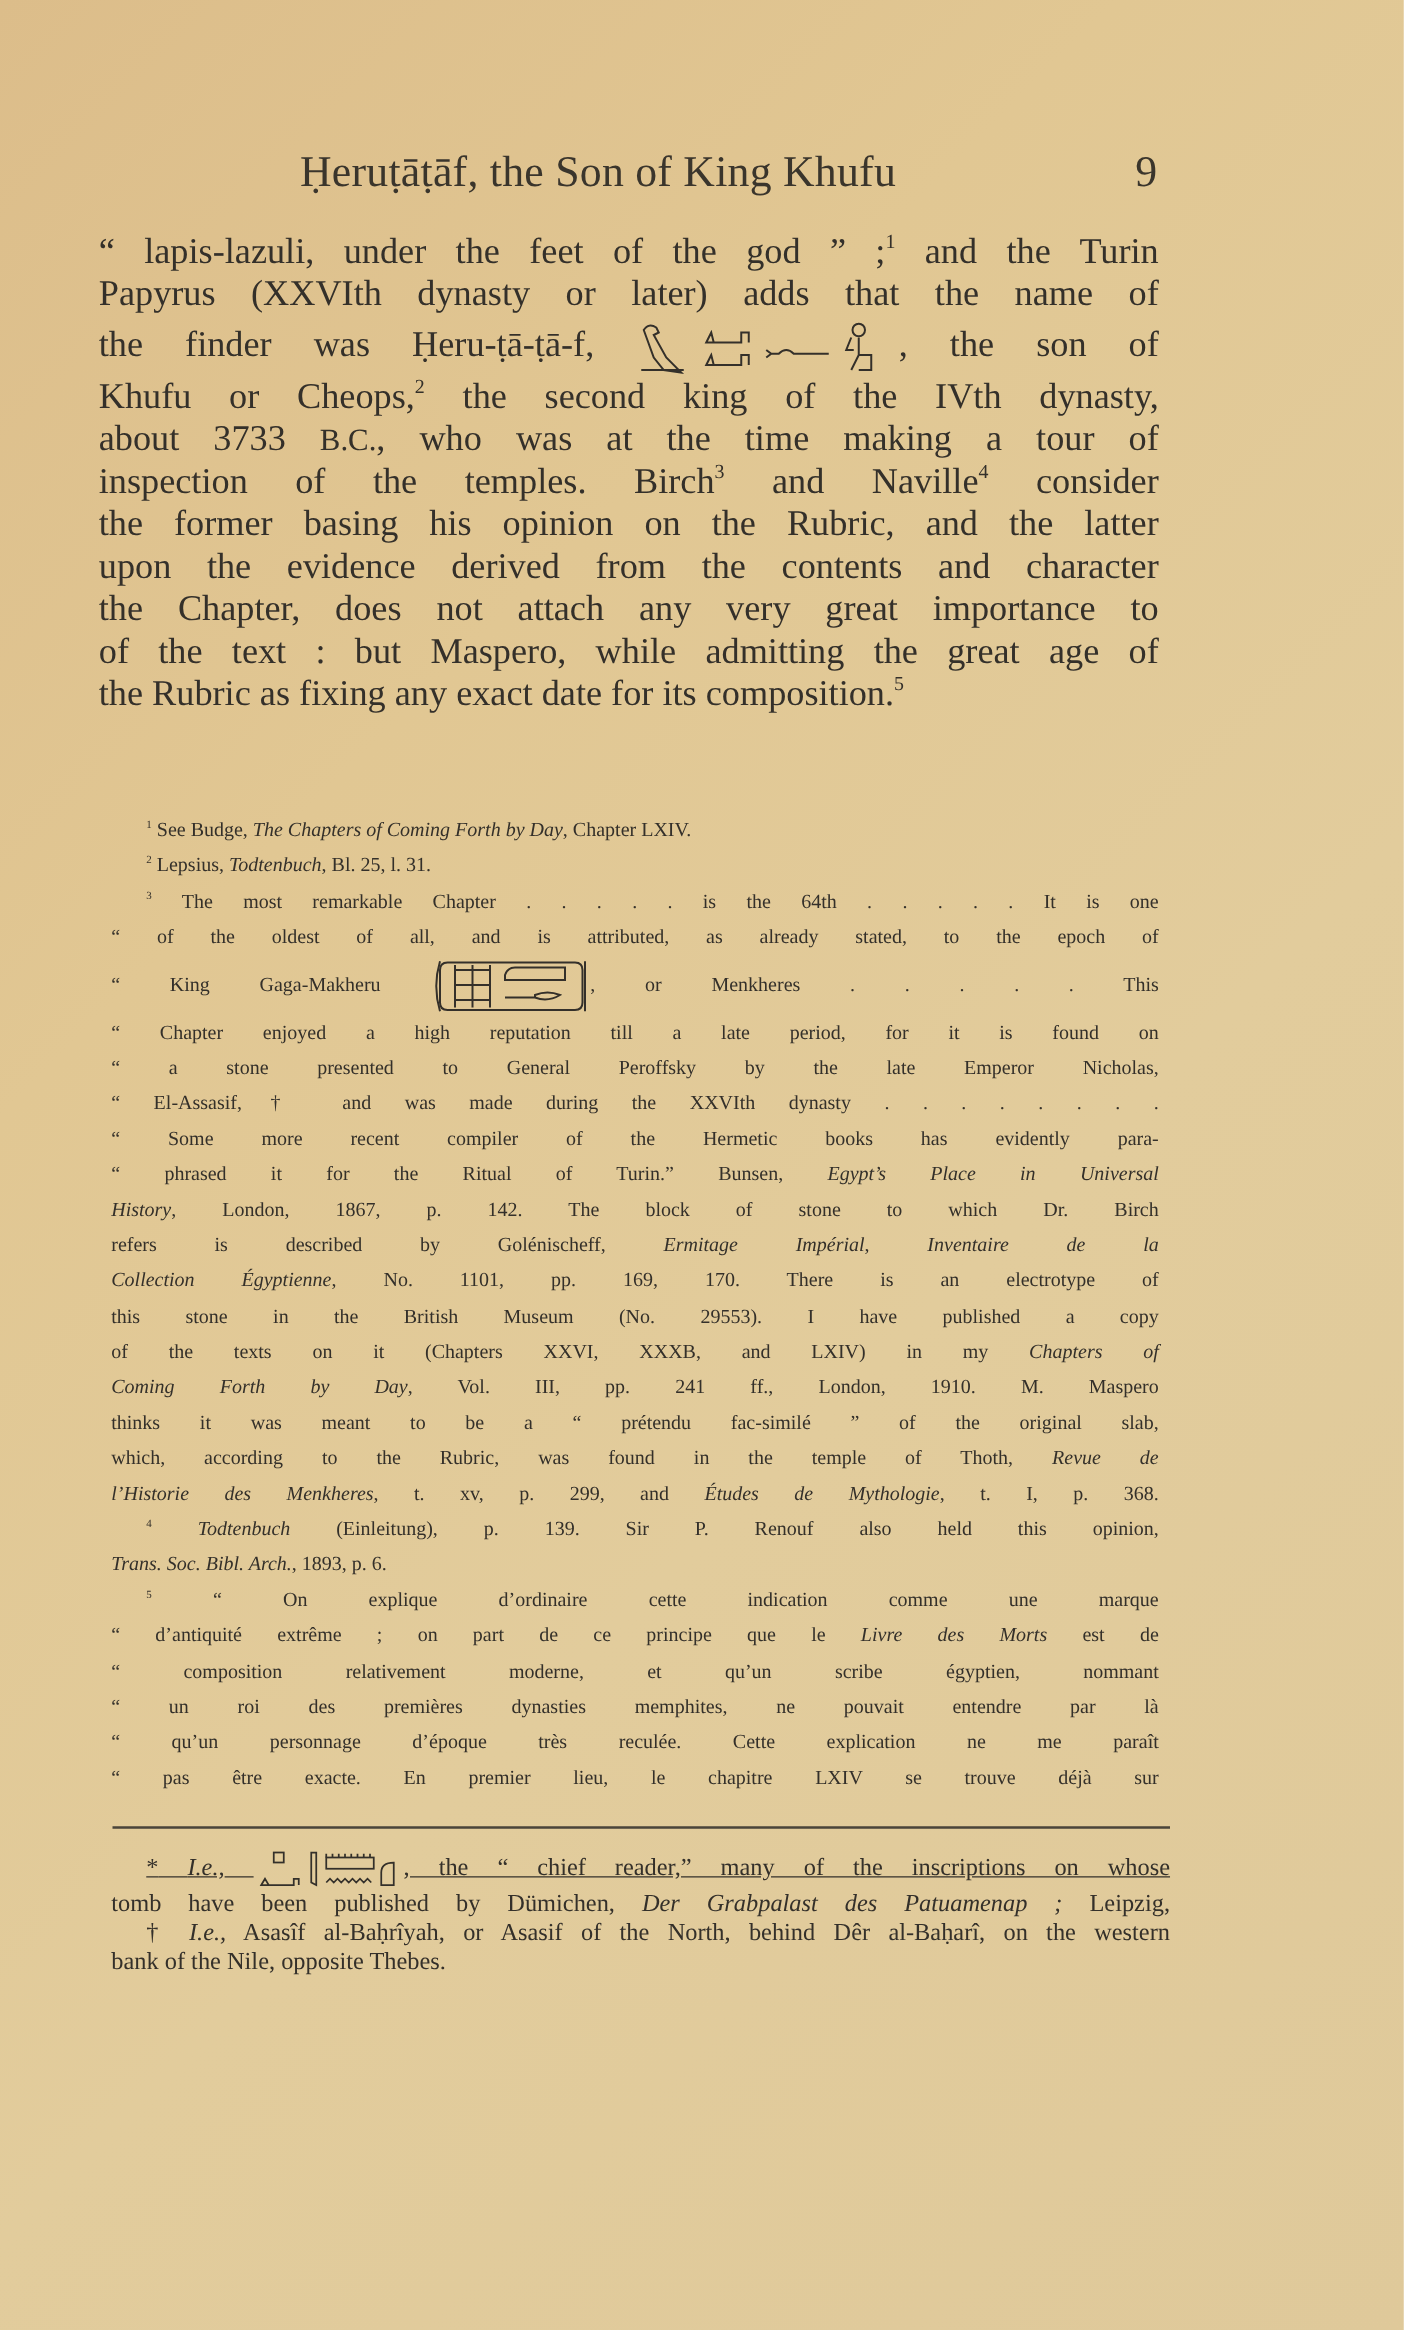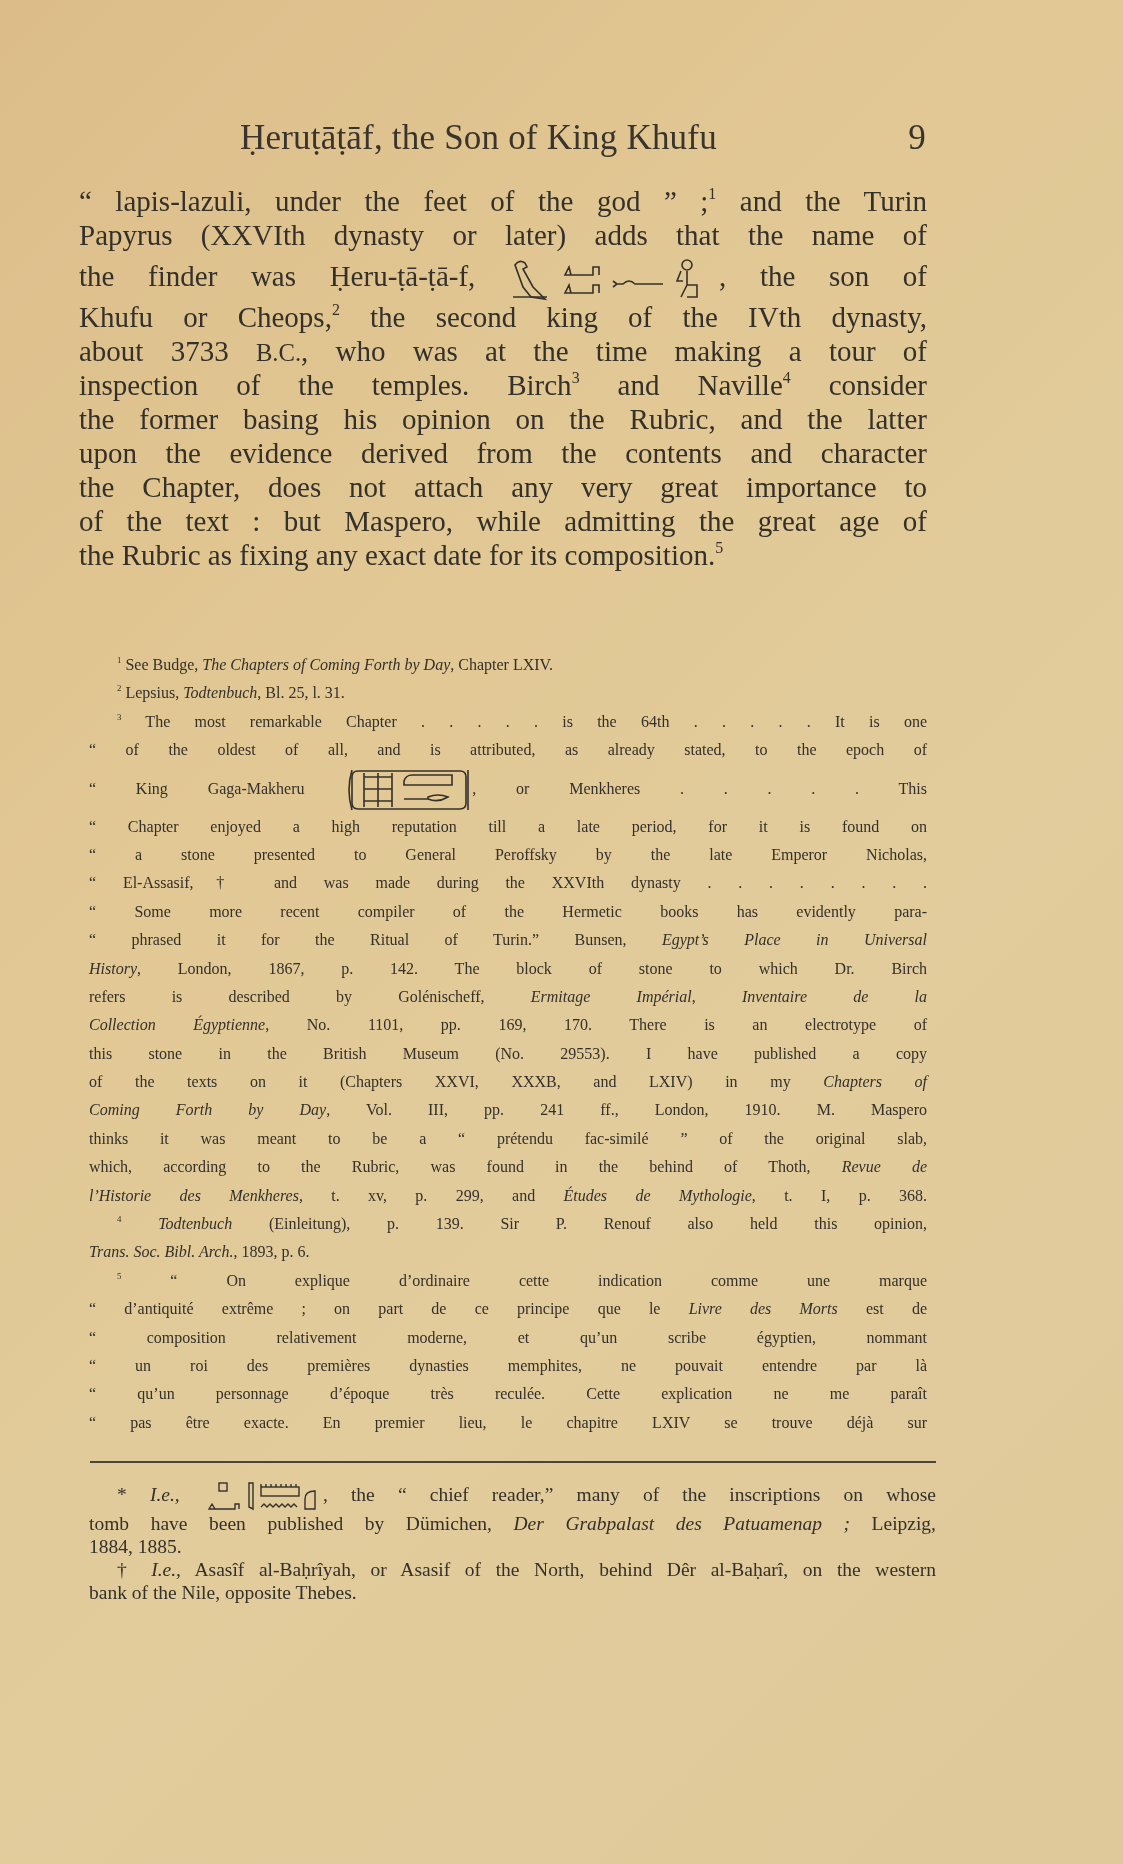--- a/index.html
+++ b/index.html
@@ -38,21 +38,21 @@
   .rule {
     position: absolute; top: 1449px; left: 90px; width: 846px; height: 2px; background: #4a443a;
   }
   .sub-notes {
     position: absolute; top: 1466px; left: 89px; width: 847px;
     font-size: 19.5px; line-height: 23px; color: #34302a;
   }
   .sub-line { display: block; text-align: justify; text-align-last: justify; white-space: nowrap; height: 23px; }
   .sub-line.ind { padding-left: 28px; }
   .sub-line.left { text-align-last: left; }
-  .sub-line.tall { height: 34px; line-height: 34px; }
+  .sub-line.tall { height: 34px; line-height: 34px; text-decoration: underline; }
   .glyph { display: inline-block; vertical-align: middle; }
   .cartouche { display: inline-block; vertical-align: middle; }
 </style>
 </head>
 <body>
 
 <div class="page">
 
   <div class="header">
     <span class="title">Ḥeruṭāṭāf, the Son of King Khufu</span>
@@ -105,21 +105,21 @@
     <span class="fn-line">“ El-Assasif,† and was made during the XXVIth dynasty . . . . . . . .</span>
     <span class="fn-line">“ Some more recent compiler of the Hermetic books has evidently para-</span>
     <span class="fn-line"><span>“ phrased it for the Ritual of Turin.”  Bunsen, </span><em>Egypt’s Place in Universal</em></span>
     <span class="fn-line"><em>History</em><span>, London, 1867, p. 142.  The block of stone to which Dr. Birch</span></span>
     <span class="fn-line"><span>refers is described by Golénischeff, </span><em>Ermitage Impérial</em><span>, </span><em>Inventaire de la</em></span>
     <span class="fn-line"><em>Collection Égyptienne</em><span>, No. 1101, pp. 169, 170.  There is an electrotype of</span></span>
     <span class="fn-line">this stone in the British Museum (No. 29553).  I have published a copy</span>
     <span class="fn-line"><span>of the texts on it (Chapters XXVI, XXXB, and LXIV) in my </span><em>Chapters of</em></span>
     <span class="fn-line"><em>Coming Forth by Day</em><span>, Vol. III, pp. 241 ff., London, 1910.  M. Maspero</span></span>
     <span class="fn-line">thinks it was meant to be a “ prétendu fac-similé ” of the original slab,</span>
-    <span class="fn-line"><span>which, according to the Rubric, was found in the behind of Thoth, </span><em>Revue de</em></span>
+    <span class="fn-line"><span>which, according to the Rubric, was found in the temple of Thoth, </span><em>Revue de</em></span>
     <span class="fn-line"><em>l’Historie des Menkheres</em><span>, t. xv, p. 299, and </span><em>Études de Mythologie</em><span>, t. I, p. 368.</span></span>
     <span class="fn-line ind"><sup>4</sup> <em>Todtenbuch</em><span> (Einleitung), p. 139.  Sir P. Renouf also held this opinion,</span></span>
     <span class="fn-line left"><em>Trans. Soc. Bibl. Arch.</em><span>, 1893, p. 6.</span></span>
     <span class="fn-line ind"><sup>5</sup><span> “ On explique d’ordinaire cette indication comme une marque</span></span>
     <span class="fn-line"><span>“ d’antiquité extrême ; on part de ce principe que le </span><em>Livre des Morts</em><span> est de</span></span>
     <span class="fn-line">“ composition relativement moderne, et qu’un scribe égyptien, nommant</span>
     <span class="fn-line">“ un roi des premières dynasties memphites, ne pouvait entendre par là</span>
     <span class="fn-line">“ qu’un personnage d’époque très reculée.  Cette explication ne me paraît</span>
     <span class="fn-line">“ pas être exacte.  En premier lieu, le chapitre LXIV se trouve déjà sur</span>
   </div>
@@ -133,18 +133,17 @@
           <rect x="16" y="2" width="8" height="8"></rect>
           <path d="M6 28 l3-5 l3 5 z M6 28 h26 v-5 h4 v5"></path>
           <path d="M46 2 v24 l4 2 v-26 z"></path>
           <rect x="58" y="6" width="38" height="9"></rect>
           <path d="M58 6 v-3 M63 6 v-3 M68 6 v-3 M73 6 v-3 M78 6 v-3 M83 6 v-3 M88 6 v-3 M93 6 v-3"></path>
           <path d="M58 26 l3-3 l3 3 l3-3 l3 3 l3-3 l3 3 l3-3 l3 3 l3-3 l3 3 l3-3 l3 3"></path>
           <path d="M102 28 v-10 q0-8 10-8 v18 z"></path>
         </g>
       </svg><span>, the “ chief reader,” many of the inscriptions on whose</span></span>
     <span class="sub-line"><span>tomb have been published by Dümichen, </span><em>Der Grabpalast des Patuamenap ;</em><span> Leipzig,</span></span>
-    <span class="sub-line left">1884, 1885.</span>
     <span class="sub-line ind"><span>†</span> <em>I.e.,</em><span> Asasîf al-Baḥrîyah, or Asasif of the North, behind Dêr al-Baḥarî, on the western</span></span>
     <span class="sub-line left">bank of the Nile, opposite Thebes.</span>
   </div>
 
 </div>
 
 </body></html>

